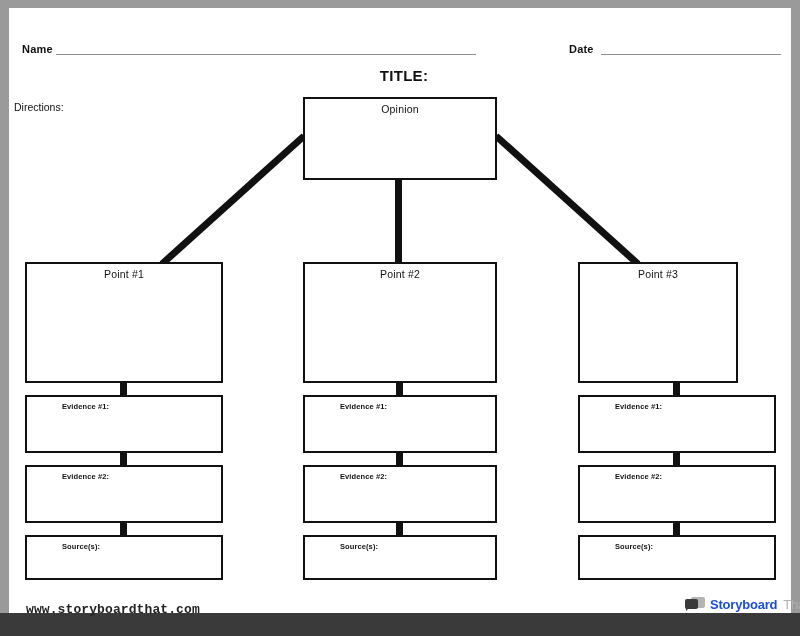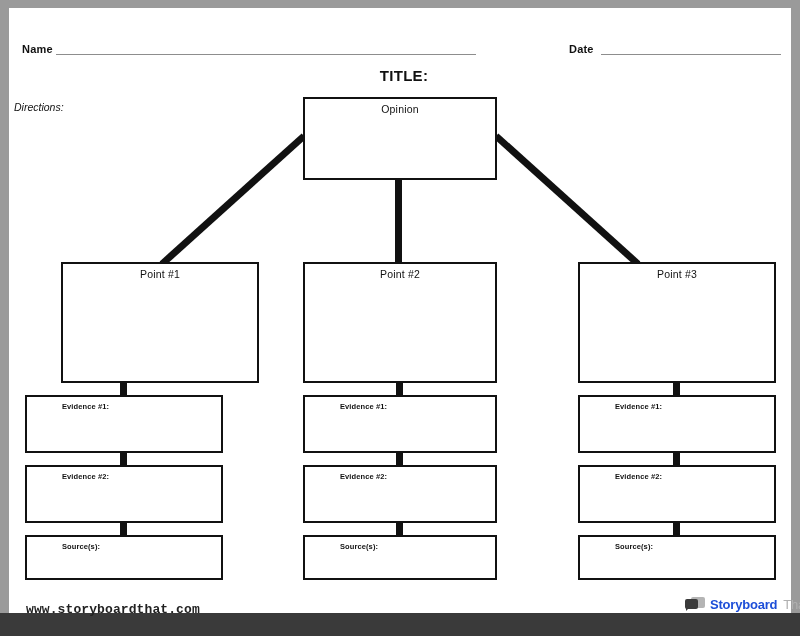--- a/index.html
+++ b/index.html
@@ -78,21 +78,20 @@
     font-size: 15px;
     font-weight: bold;
     color: #111;
     letter-spacing: 0.3px;
   }
 
   #directions-label {
     position: absolute;
     left: 5px; top: 93px;
     font-size: 10.5px;
-    font-style: italic;
     color: #111;
   }
 
   
   .node {
     position: absolute;
     box-sizing: border-box;
     background: #ffffff;
     border: 2px solid #111111;
   }
@@ -213,21 +212,21 @@
       <line x1="295" y1="128" x2="153" y2="256" stroke="#111111" stroke-width="7"></line>
       <line x1="487" y1="128" x2="629" y2="256" stroke="#111111" stroke-width="7"></line>
     </svg>
 
     <div class="connector-v" style="left:386px; top:172px; width:7px; height:84px;"></div>
 
     <div class="node" id="opinion-box" style="left:294px; top:89px; width:194px; height:83px;">
       <div class="node-title">Opinion</div>
     </div>
 
-    <div class="node" style="left:16px; top:254px; width:198px; height:121px;margin-left:36px;">
+    <div class="node" style="left:16px; top:254px; width:198px; height:121px;">
       <div class="node-title">Point #1</div>
     </div>
     <div class="connector-v" style="left:111px; top:375px; width:7px; height:12px;"></div>
 
     <div class="node" style="left:16px; top:387px; width:198px; height:58px;">
       <div class="node-label-left">Evidence #1:</div>
     </div>
     <div class="connector-v" style="left:111px; top:445px; width:7px; height:12px;"></div>
 
     <div class="node" style="left:16px; top:457px; width:198px; height:58px;">
@@ -251,21 +250,21 @@
 
     <div class="node" style="left:294px; top:457px; width:194px; height:58px;">
       <div class="node-label-left">Evidence #2:</div>
     </div>
     <div class="connector-v" style="left:387px; top:515px; width:7px; height:12px;"></div>
 
     <div class="node" style="left:294px; top:527px; width:194px; height:45px;">
       <div class="node-label-left">Source(s):</div>
     </div>
 
-    <div class="node" style="left:569px; top:254px; width:198px; height:121px;">
+    <div class="node" style="left:569px; top:254px; width:160px; height:121px;">
       <div class="node-title">Point #3</div>
     </div>
     <div class="connector-v" style="left:664px; top:375px; width:7px; height:12px;"></div>
 
     <div class="node" style="left:569px; top:387px; width:198px; height:58px;">
       <div class="node-label-left">Evidence #1:</div>
     </div>
     <div class="connector-v" style="left:664px; top:445px; width:7px; height:12px;"></div>
 
     <div class="node" style="left:569px; top:457px; width:198px; height:58px;">

